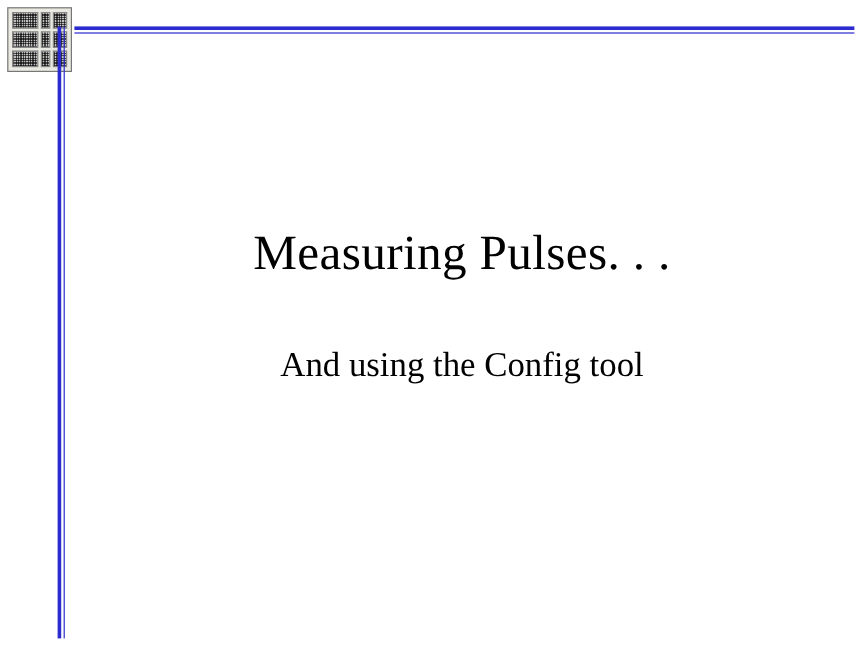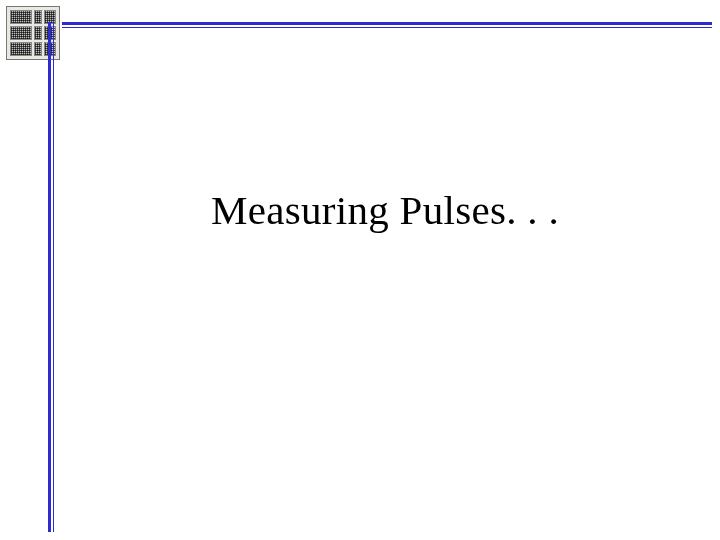--- a/index.html
+++ b/index.html
@@ -97,15 +97,16 @@
     <div></div>
       <div></div>
       <div></div>
   </div>
 
   <div class="top-line"></div>
   <div class="left-line"></div>
 
   <div class="title">Measuring Pulses. . .</div>
 
+  <div class="subtitle">And using the Config tool</div>
 
 
 </div>
 
 </body></html>

